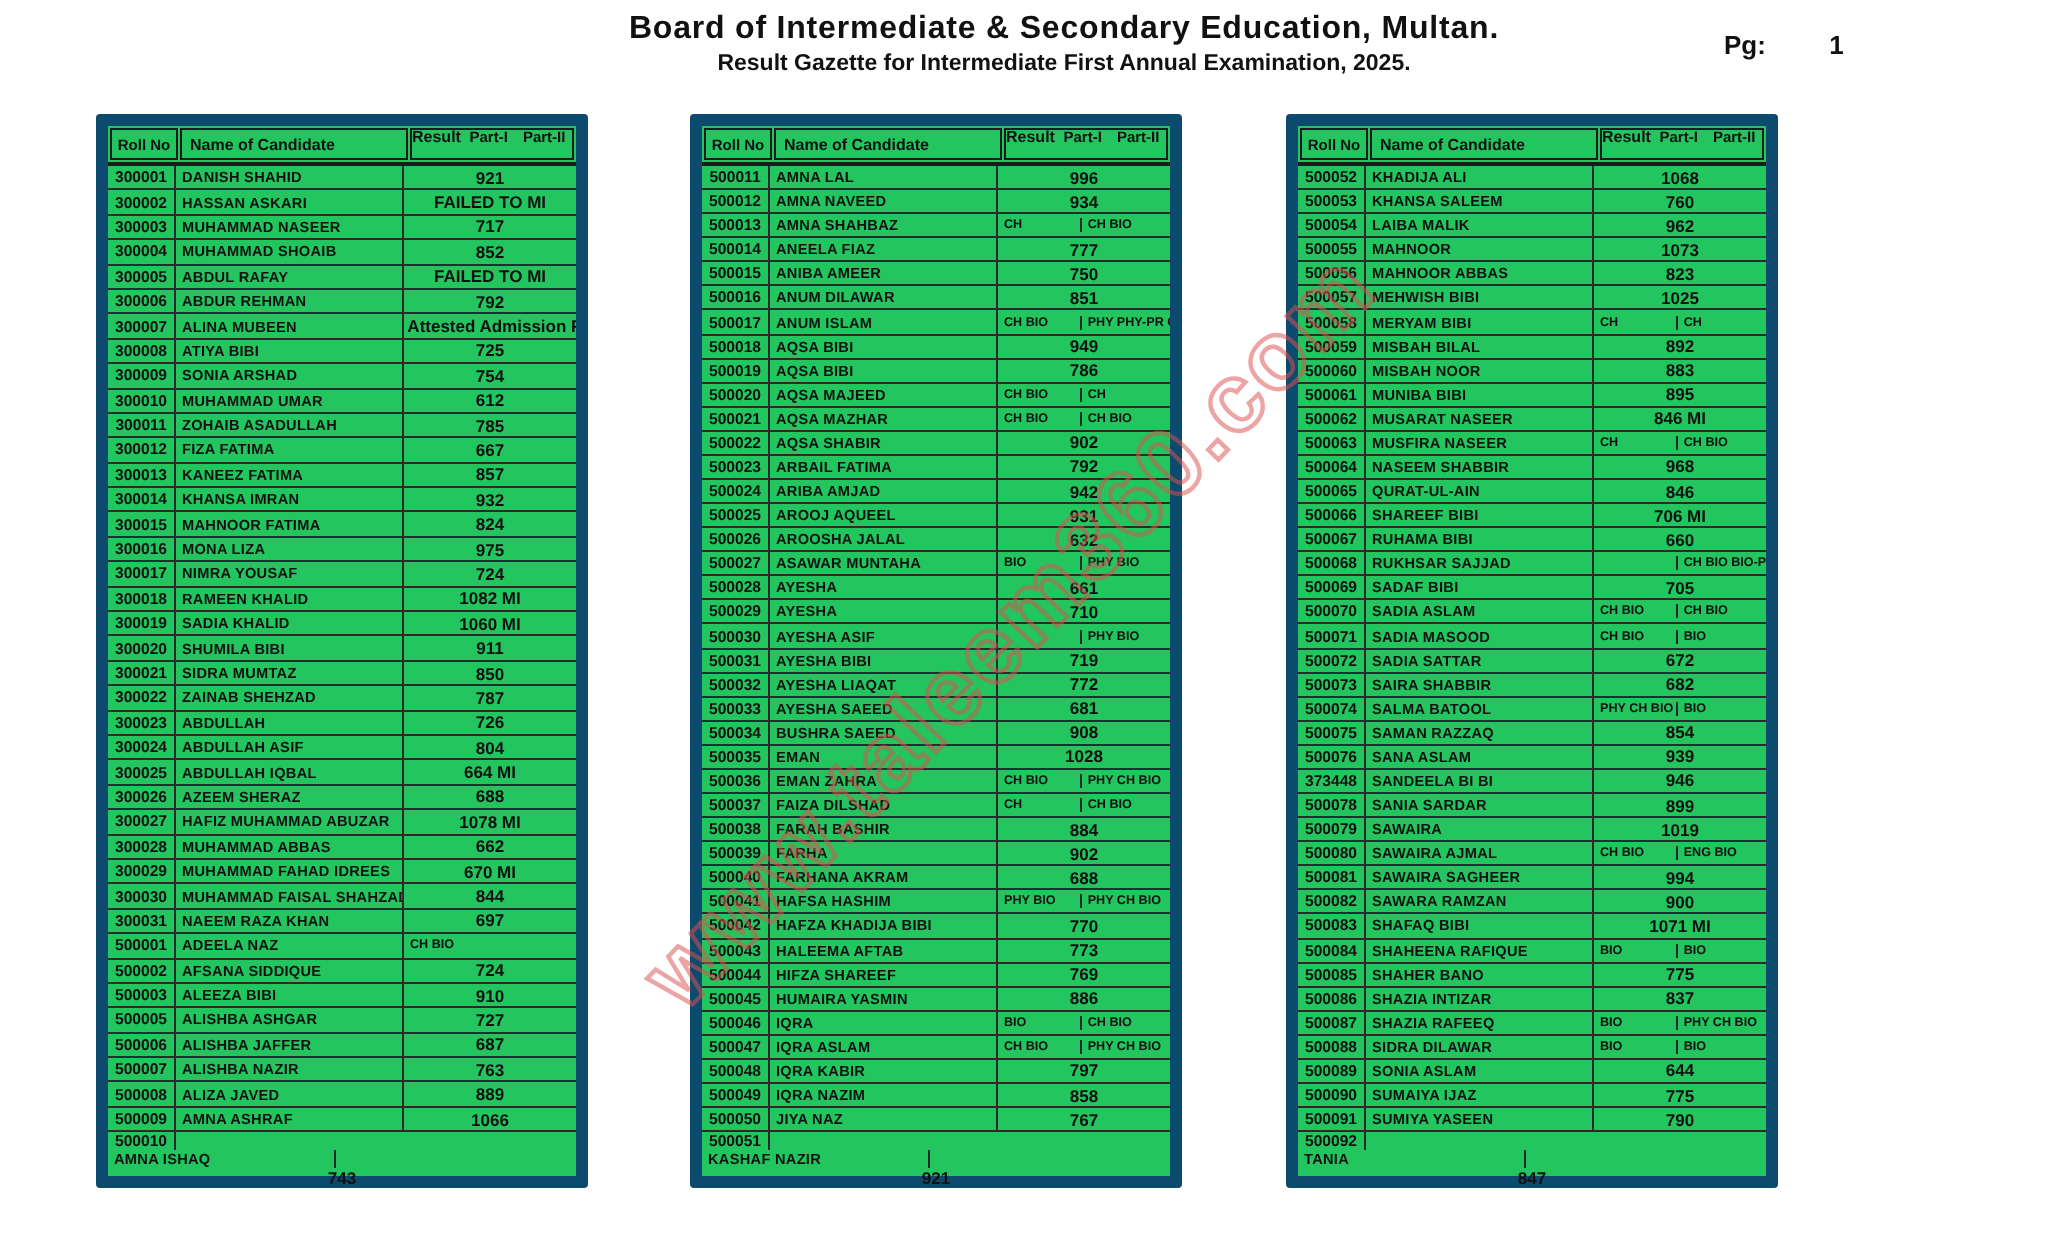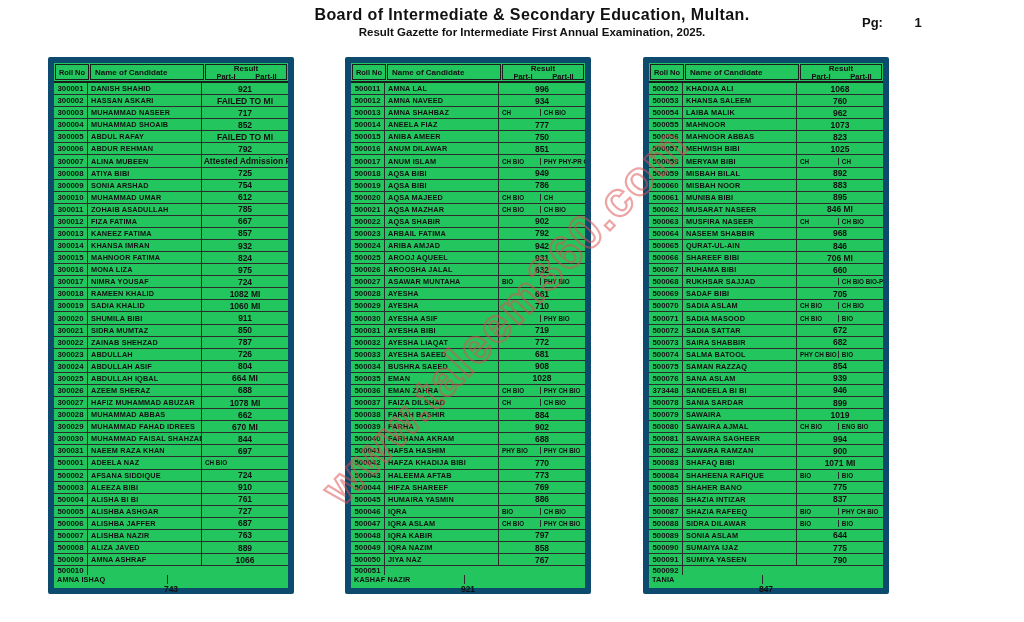--- a/index.html
+++ b/index.html
@@ -16,21 +16,21 @@
 
   .gtable { position:absolute; top:57px; width:246px; height:537px;
     border:6px solid #0c4a6e; border-radius:2px; background:#22c55e; }
   .t1 { left:48px; } .t2 { left:345px; } .t3 { left:643px; }
 
   .thead { height:20px; display:flex; border-bottom:2px solid #1c1c1c; padding:1px; gap:1px; }
   .hcell { border:1px solid #1c1c1c; font-weight:700; display:flex;
     align-items:center; justify-content:flex-start; }
   .hroll { width:34px; font-size:7.5px; justify-content:center; }
   .hname { width:114px; font-size:8px; padding-left:4px; }
-  .hresult { flex:1; flex-direction:column; align-items:stretch; justify-content:space-between; }
+  .hresult { flex:1; flex-direction:row; align-items:stretch; justify-content:space-between; }
   .hres-top { text-align:center; font-size:8px; line-height:8px; font-weight:700; }
   .hres-bottom { display:flex; flex:1; }
   .hp1,.hp2 { width:50%; font-size:7.5px; font-weight:700; text-align:center; line-height:8px; }
 
   .tbody { display:flex; flex-direction:column; height:511px; }
   .trow { flex:1; display:flex; border-bottom:1px solid #2b2b2b; }
   .trow:last-child { border-bottom:none;flex-direction:column; }
   .cell { display:flex; align-items:center; overflow:hidden; white-space:nowrap; }
   .roll { width:34px; border-right:1px solid #2b2b2b; justify-content:center;
     font-size:7.8px; font-weight:700; }
@@ -243,25 +243,20 @@
           <div class="cell roll">500002</div>
           <div class="cell name">AFSANA SIDDIQUE</div>
           <div class="cell result merged">724</div>
         </div>
         <div class="trow">
           <div class="cell roll">500003</div>
           <div class="cell name">ALEEZA BIBI</div>
           <div class="cell result merged">910</div>
         </div>
         <div class="trow">
-          <div class="cell roll">500004</div>
-          <div class="cell name">ALISHA BI BI</div>
-          <div class="cell result merged">761</div>
-        </div>
-        <div class="trow">
           <div class="cell roll">500005</div>
           <div class="cell name">ALISHBA ASHGAR</div>
           <div class="cell result merged">727</div>
         </div>
         <div class="trow">
           <div class="cell roll">500006</div>
           <div class="cell name">ALISHBA JAFFER</div>
           <div class="cell result merged">687</div>
         </div>
         <div class="trow">

